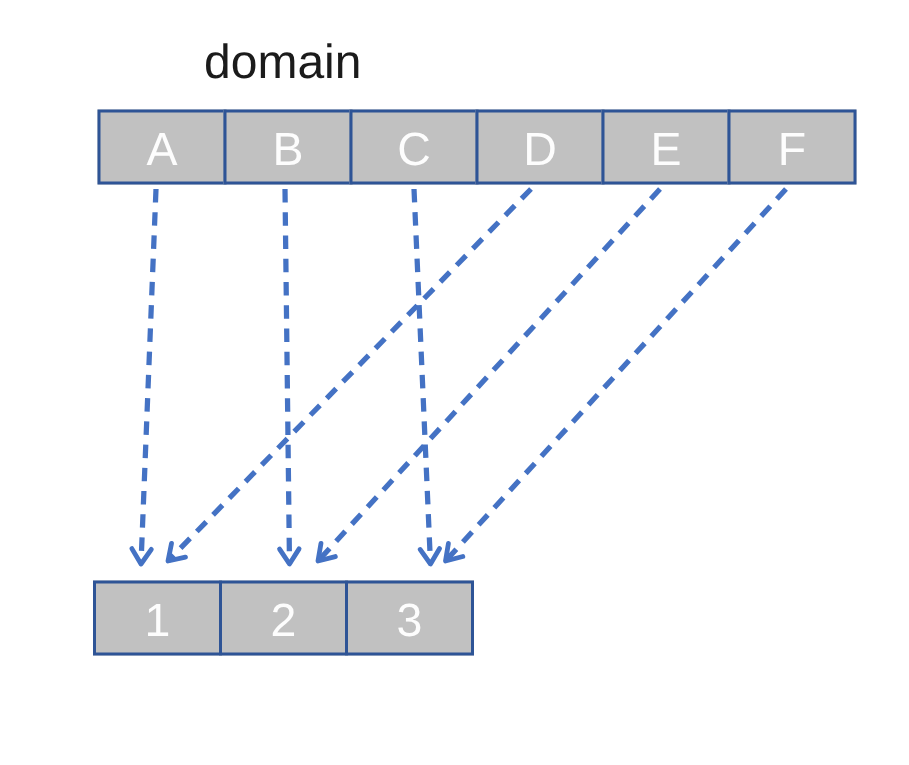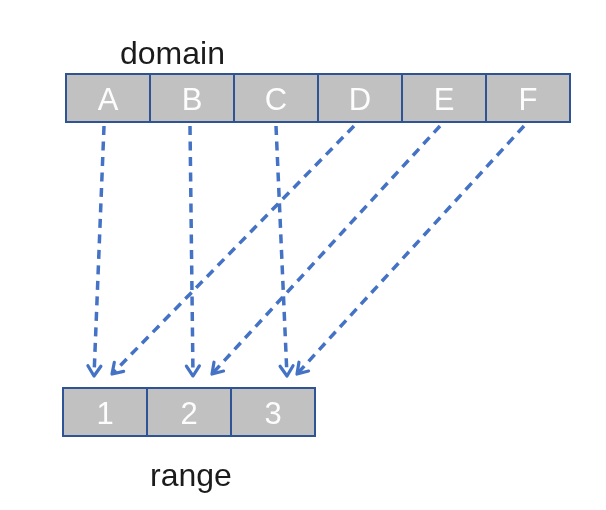--- a/index.html
+++ b/index.html
@@ -19,21 +19,21 @@
     background: var(--background);
     font-family: "Liberation Sans", "DejaVu Sans", sans-serif;
     overflow: hidden;
   }
   .set-label {
     position: absolute;
     font-size: 32px;
     line-height: 1.1;
     color: var(--label-text);
   }
-  #domain-label { left: 120px; top: 24px; margin-top: 12px; }
+  #domain-label { left: 136px; top: 24px; }
   #range-label  { left: 150px; top: 458px; }
   .box-row {
     position: absolute;
     display: flex;
   }
   #domain-row { left: 65px; top: 73px; }
   #range-row  { left: 62px; top: 387px; }
   .cell {
     width: 86px;
     height: 50px;
@@ -99,15 +99,14 @@
     <path class="arrow" marker-end="url(#open-arrowhead)" d="M440,126 L212,374"></path>
     <path class="arrow" marker-end="url(#open-arrowhead)" d="M524,126 L297,374"></path>
   </svg>
 
   <div id="range-row" class="box-row">
     <div class="cell">1</div>
     <div class="cell">2</div>
     <div class="cell">3</div>
   </div>
 
-  <div id="range-label" class="set-label">range</div>
 
 </div>
 
 </body></html>

